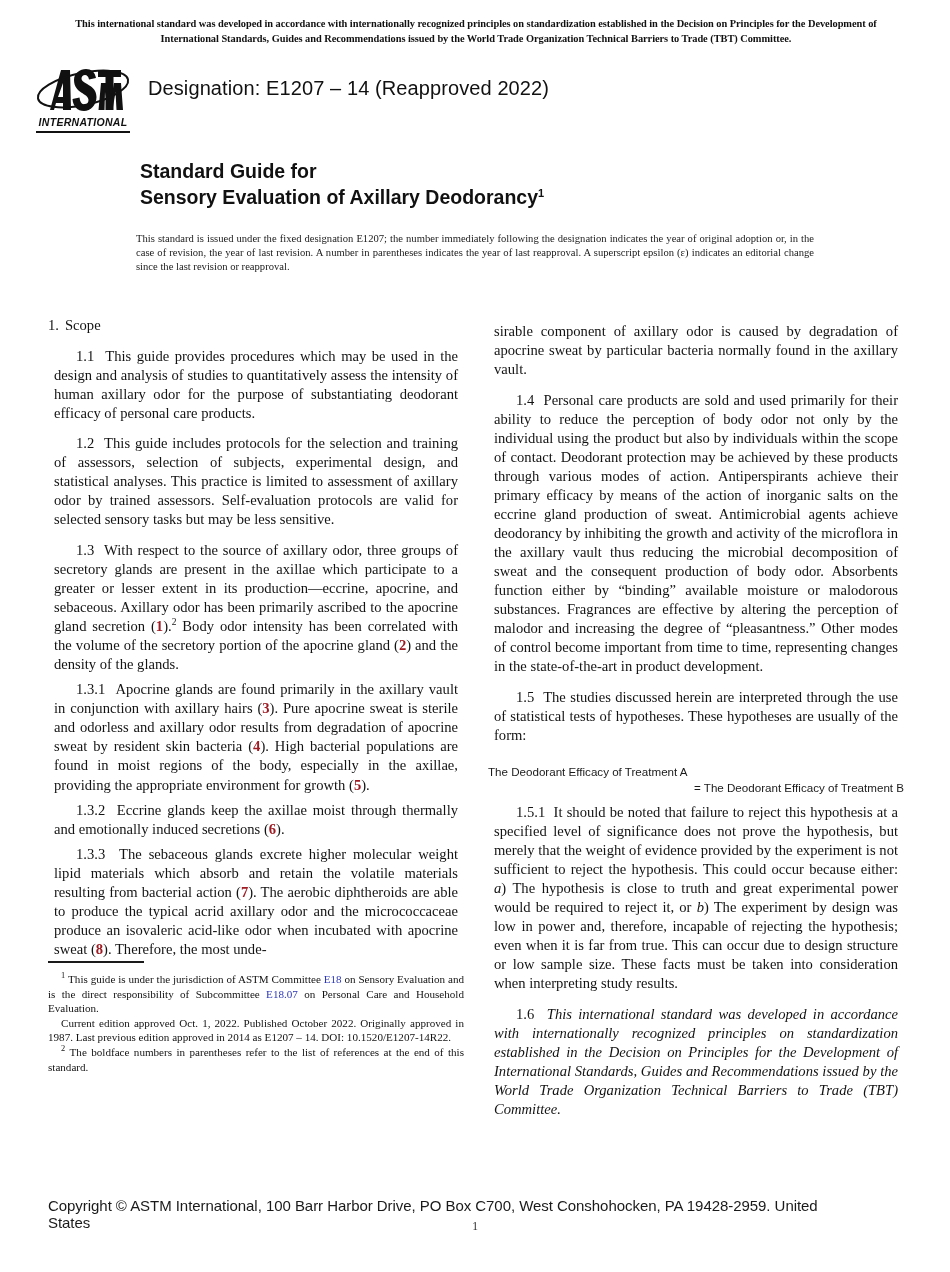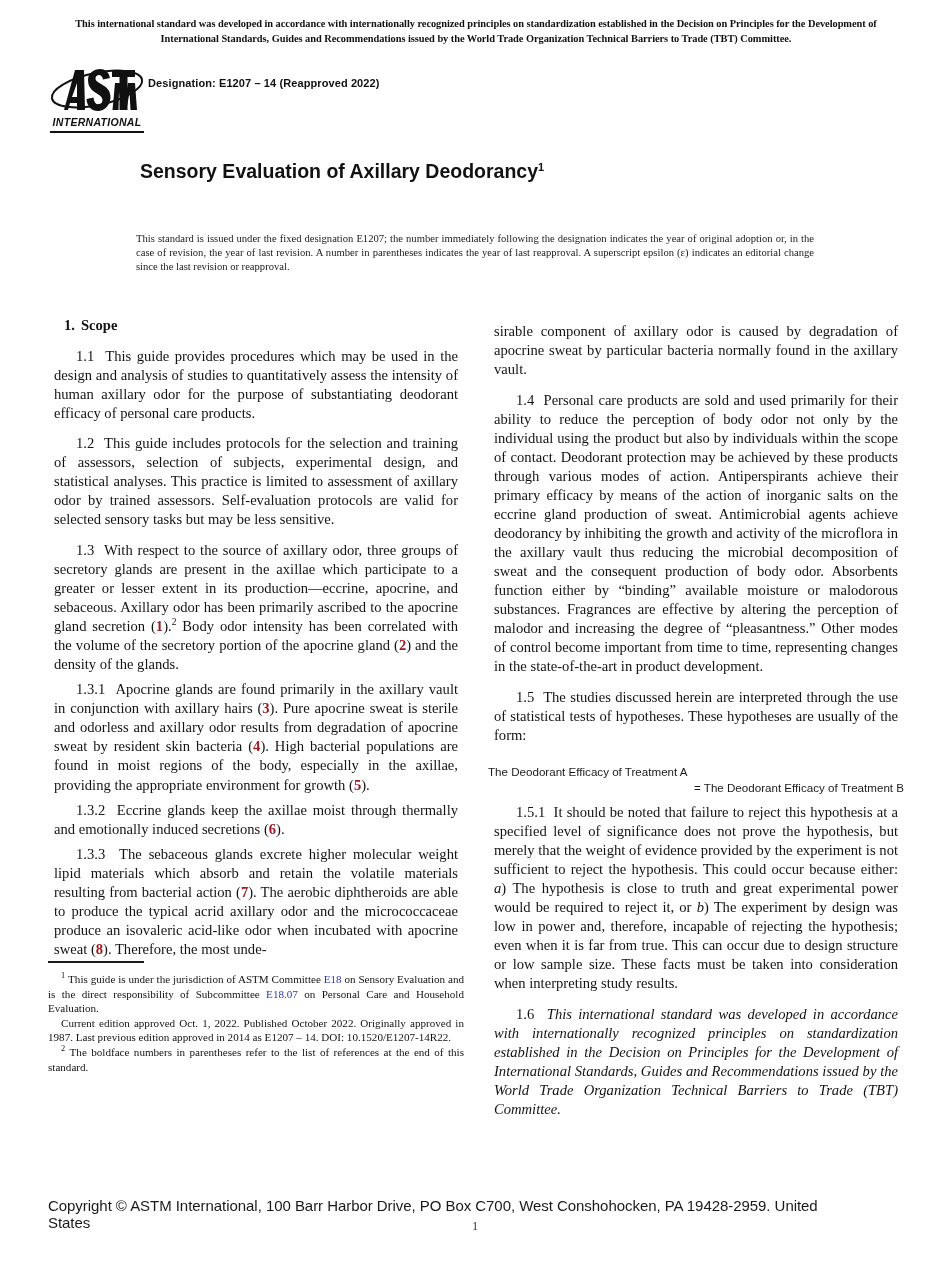--- a/index.html
+++ b/index.html
@@ -34,21 +34,21 @@
     font-weight: bold;
     line-height: 15px;
     text-align: center;
     color: #111;
     letter-spacing: -0.05px;
   }
 
   
   .logo-block {
     position: absolute;
-    left: 49px;
+    left: 35px;
     top: 62px;
     width: 96px;
     height: 72px;
   }
   .logo-mark {
     position: absolute;
     left: 0;
     top: 0;
     width: 96px;
     height: 58px;
@@ -74,22 +74,22 @@
     height: 2px;
     background: #111;
   }
 
   
   .designation {
     position: absolute;
     left: 148px;
     top: 77px;
     font-family: "Liberation Sans", sans-serif;
-    font-size: 11px;
-    font-weight: bold;
+    font-size: 20px;
+    font-weight: normal;
     color: #111;
     letter-spacing: 0.1px;
   }
 
   
   .doc-title {
     position: absolute;
     left: 140px;
     top: 158px;
     width: 700px;
@@ -125,23 +125,23 @@
     font-size: 14.6px;
     line-height: 19.05px;
     text-align: justify;
     text-justify: inter-word;
     color: #131313;
   }
   .col-left  { left: 48px; }
   .col-right { left: 488px; }
 
   .sec-head {
-    font-weight: bold;
+    font-weight: normal;
     font-size: 14.6px;
-    margin: 0 0 1px 16px;
+    margin: 0 0 1px 0;
     text-align: left;
   }
   .sec-head .num { margin-right: 6px; }
 
   p.para {
     margin: 6px;
     text-indent: 22px;
     text-align: justify;
   }
   p.gap { margin-top: 11.5px; }
@@ -247,20 +247,21 @@
 
       <ellipse cx="96" cy="54" rx="92" ry="32" fill="none" stroke="#111111" stroke-width="4" transform="rotate(-12 96 54)"></ellipse>
     </svg>
     <div class="logo-intl">INTERNATIONAL</div>
     <div class="logo-rule"></div>
   </div>
 
   <div class="designation">Designation: E1207 – 14 (Reapproved 2022)</div>
 
   <div class="doc-title">
+    <div>Standard Guide for</div>
     <div><span>Sensory Evaluation of Axillary Deodorancy</span><sup>1</sup></div>
   </div>
 
   <div class="issue-note">This standard is issued under the fixed designation E1207; the number immediately following the designation indicates the year of original adoption or, in the case of revision, the year of last revision. A number in parentheses indicates the year of last reapproval. A superscript epsilon (ε) indicates an editorial change since the last revision or reapproval.</div>
 
   <div class="col col-left">
 
     <div class="sec-head">
       <span class="num">1.</span><span>Scope</span>
     </div>

